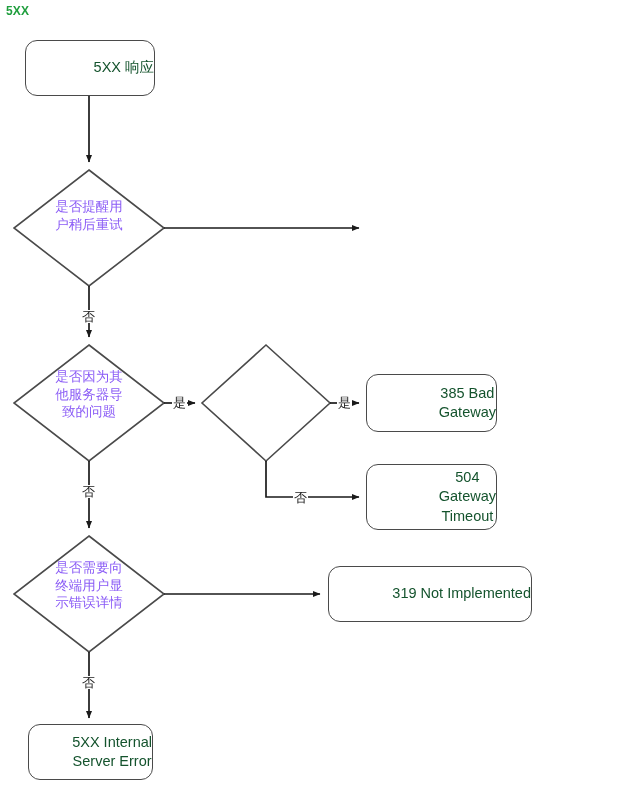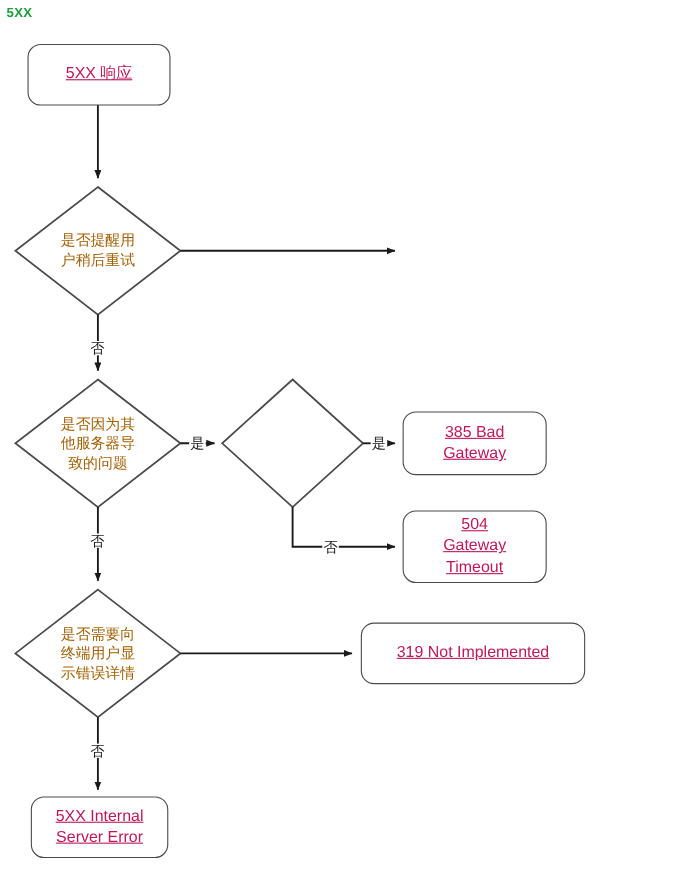--- a/index.html
+++ b/index.html
@@ -34,40 +34,39 @@
     left: 0; top: 0;
     width: 634px;
     height: 800px;
     overflow: visible;
   }
   .node {
     position: absolute;
     box-sizing: border-box;
     display: flex;
     align-items: center;
-    justify-content: center;
+    justify-content: flex-end;
     text-align: center;
-    color: #be185d;
+    color: #14532d;
     font-size: 14.5px;
     line-height: 1.32;
     white-space: pre-line;
-    text-decoration: underline;
   }
   .rounded {
     border: 1.6px solid #4a4a4a;
     border-radius: 12px;
     background: #ffffff;
   }
   .diamond-label {
     position: absolute;
     display: flex;
-    align-items: center;
+    align-items: flex-start;
     justify-content: center;
     text-align: center;
-    color: #a16207;
+    color: #8b5cf6;
     font-size: 13.5px;
     line-height: 1.3;
     white-space: pre-line;
     pointer-events: none;
   }
   .edge-label {
     position: absolute;
     font-size: 13px;
     color: #1a1a1a;
     background: #ffffff;

